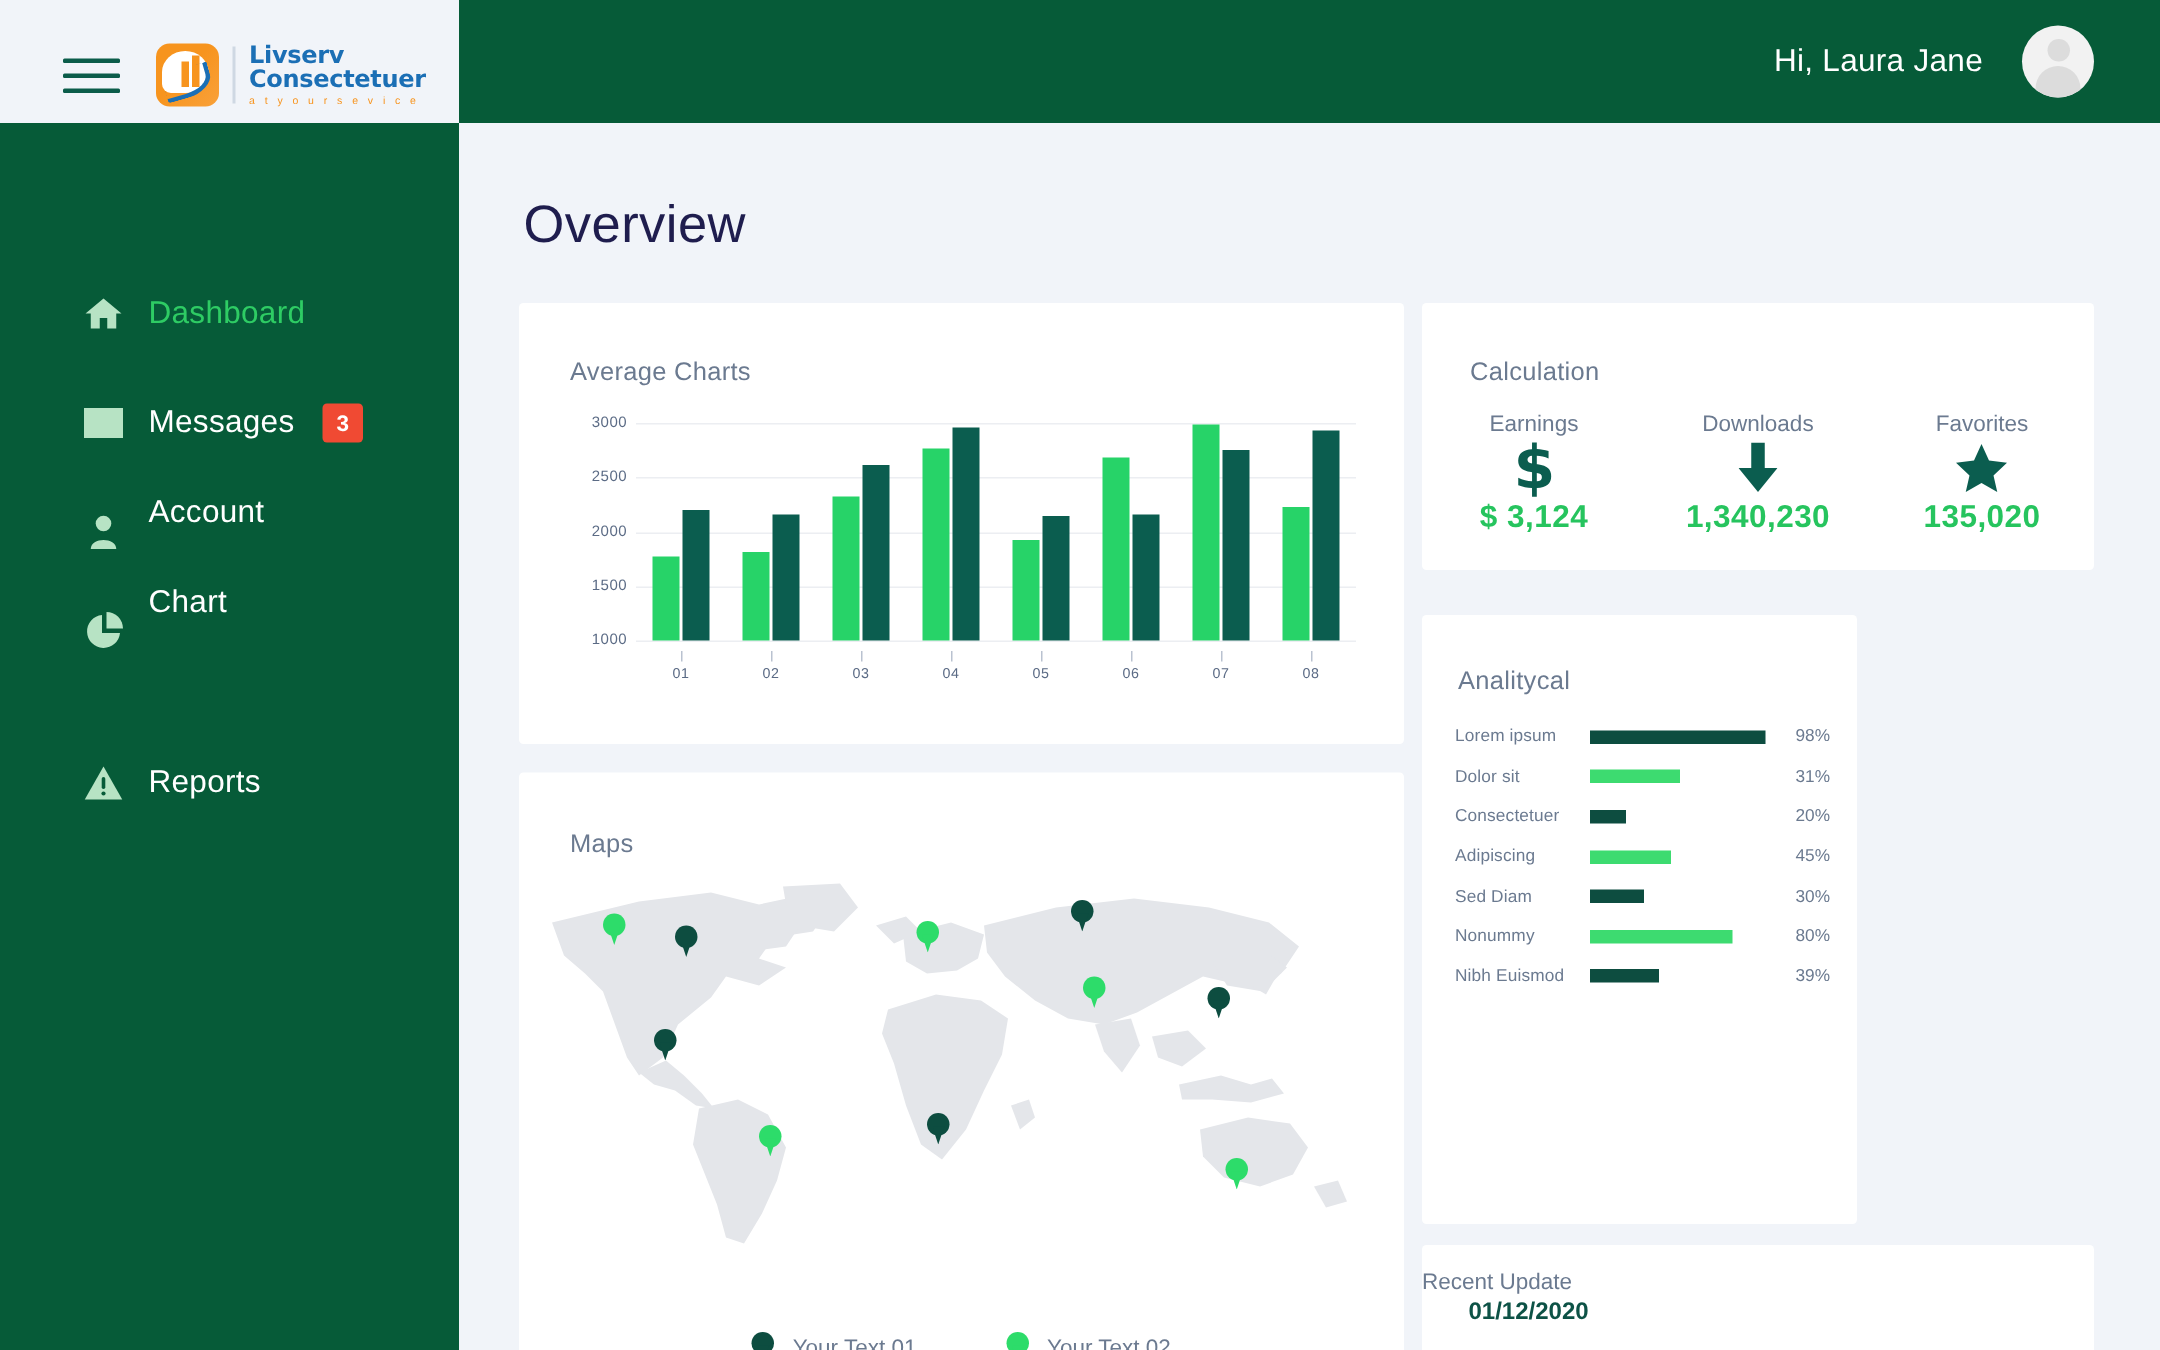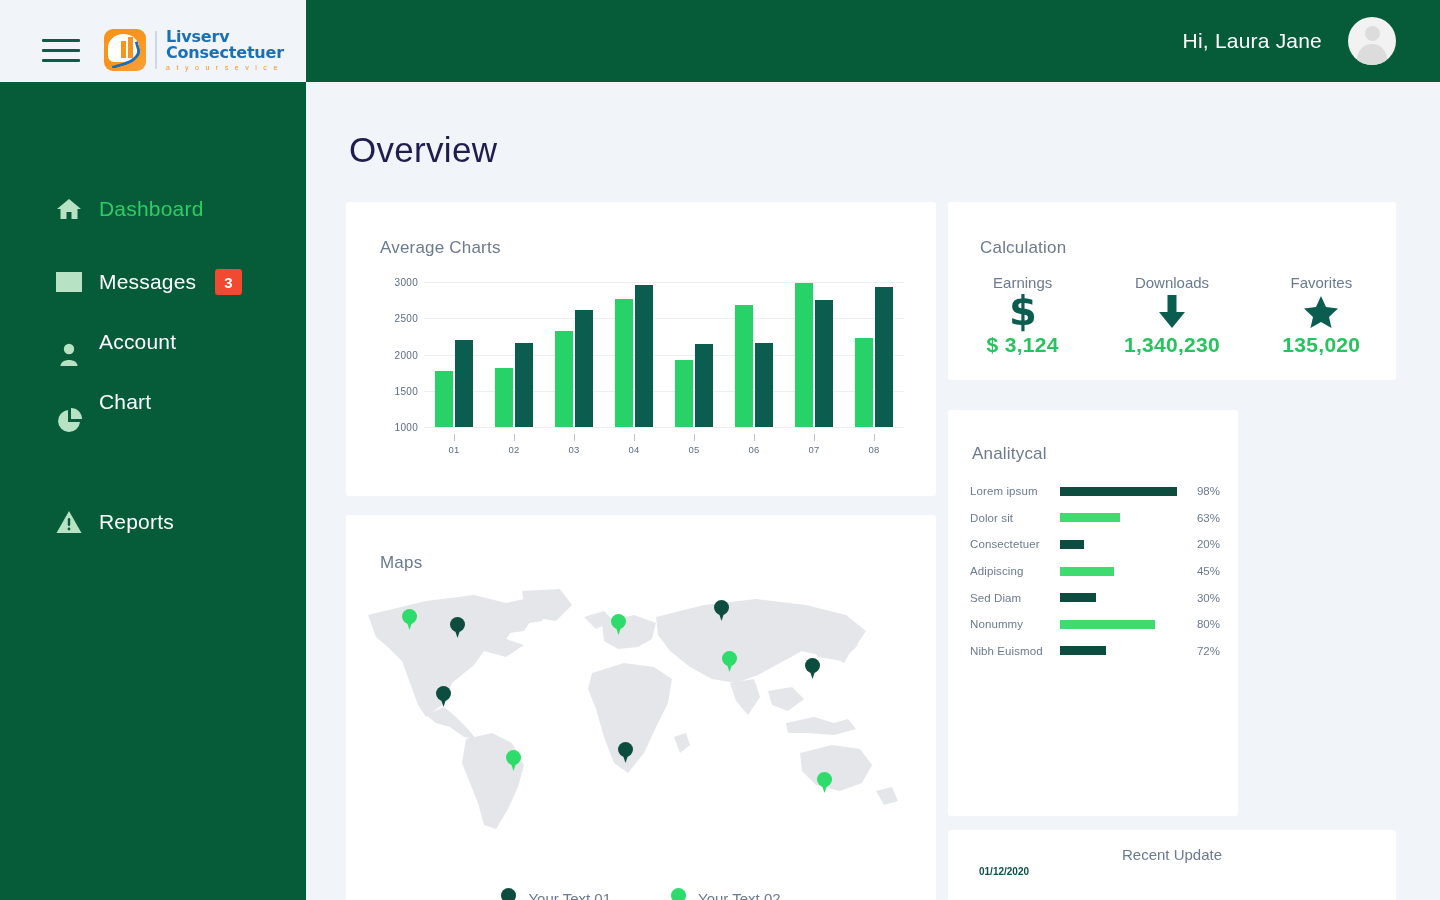--- a/index.html
+++ b/index.html
@@ -155,22 +155,22 @@
   .ana-row { height: 26.6px; display: flex; align-items: center; }
   .ana-lab { width: 84px; font-size: 11.5px; color: #6b7a90; letter-spacing: .1px; }
   .ana-track { width: 133px; height: 9px; position: relative; margin-left: 14px; }
   .ana-fill { position: absolute; left: 0; top: 0; height: 9px; }
   .ana-fill.dark { background: #0d4d40; }
   .ana-fill.light { background: #3ddb70; }
   .ana-pct { width: 34px; text-align: right; font-size: 11.5px; color: #6b7a90; margin-left: 10px; }
 
   
   #card-recent { left: 642px; top: 748px; width: 448px; height: 105px; }
-  .recent-title { position: absolute; left: 0; top: 16px; width: 448px; text-align: center; font-size: 15px; color: #6b7a90; }
-  .recent-date { position: absolute; left: 31px; top: 36px; font-size: 10px; font-weight: 700; color: #0d5246; }
+  .recent-title { position: absolute; left: 0; top: 16px; width: 448px; font-size: 15px; color: #6b7a90; }
+  .recent-date { position: absolute; left: 31px; top: 36px; font-size: 16px; font-weight: 700; color: #0d5246; }
 </style>
 </head>
 <body>
 
 <div class="app">
 
   <div class="topbar">
 
     <div class="logo-zone">
       <div class="hamburger">
@@ -496,21 +496,21 @@
             <div class="ana-track">
               <div class="ana-fill dark" style="width:98%"></div>
             </div>
             <div class="ana-pct">98%</div>
           </div>
           <div class="ana-row">
             <div class="ana-lab">Dolor sit</div>
             <div class="ana-track">
               <div class="ana-fill light" style="width:50%"></div>
             </div>
-            <div class="ana-pct">63%</div>
+            <div class="ana-pct">31%</div>
           </div>
           <div class="ana-row">
             <div class="ana-lab">Consectetuer</div>
             <div class="ana-track">
               <div class="ana-fill dark" style="width:20%"></div>
             </div>
             <div class="ana-pct">20%</div>
           </div>
           <div class="ana-row">
             <div class="ana-lab">Adipiscing</div>
@@ -531,21 +531,21 @@
             <div class="ana-track">
               <div class="ana-fill light" style="width:80%"></div>
             </div>
             <div class="ana-pct">80%</div>
           </div>
           <div class="ana-row">
             <div class="ana-lab">Nibh Euismod</div>
             <div class="ana-track">
               <div class="ana-fill dark" style="width:39%"></div>
             </div>
-            <div class="ana-pct">72%</div>
+            <div class="ana-pct">39%</div>
           </div>
         </div>
     </div>
 
     <div class="card" id="card-recent">
       <div class="recent-title">Recent Update</div>
       <div class="recent-date">01/12/2020</div>
     </div>
 
   </div>

